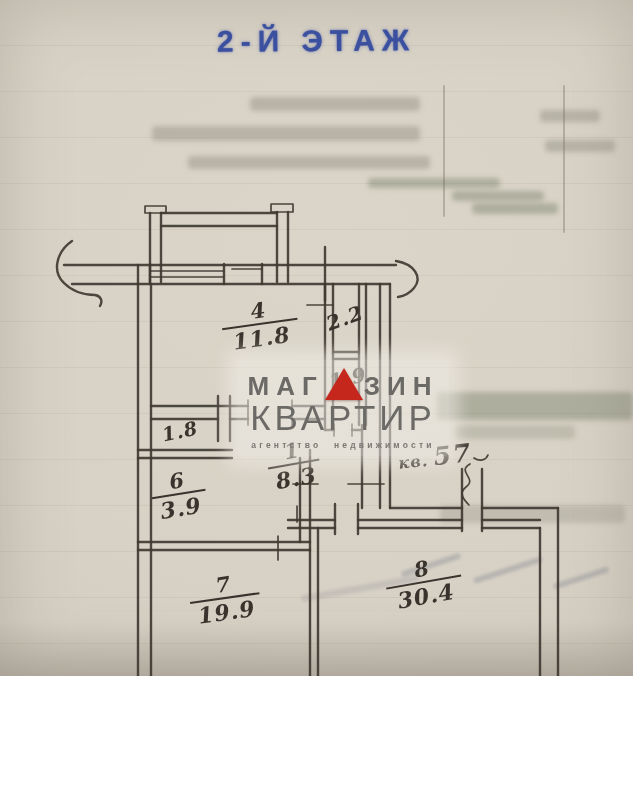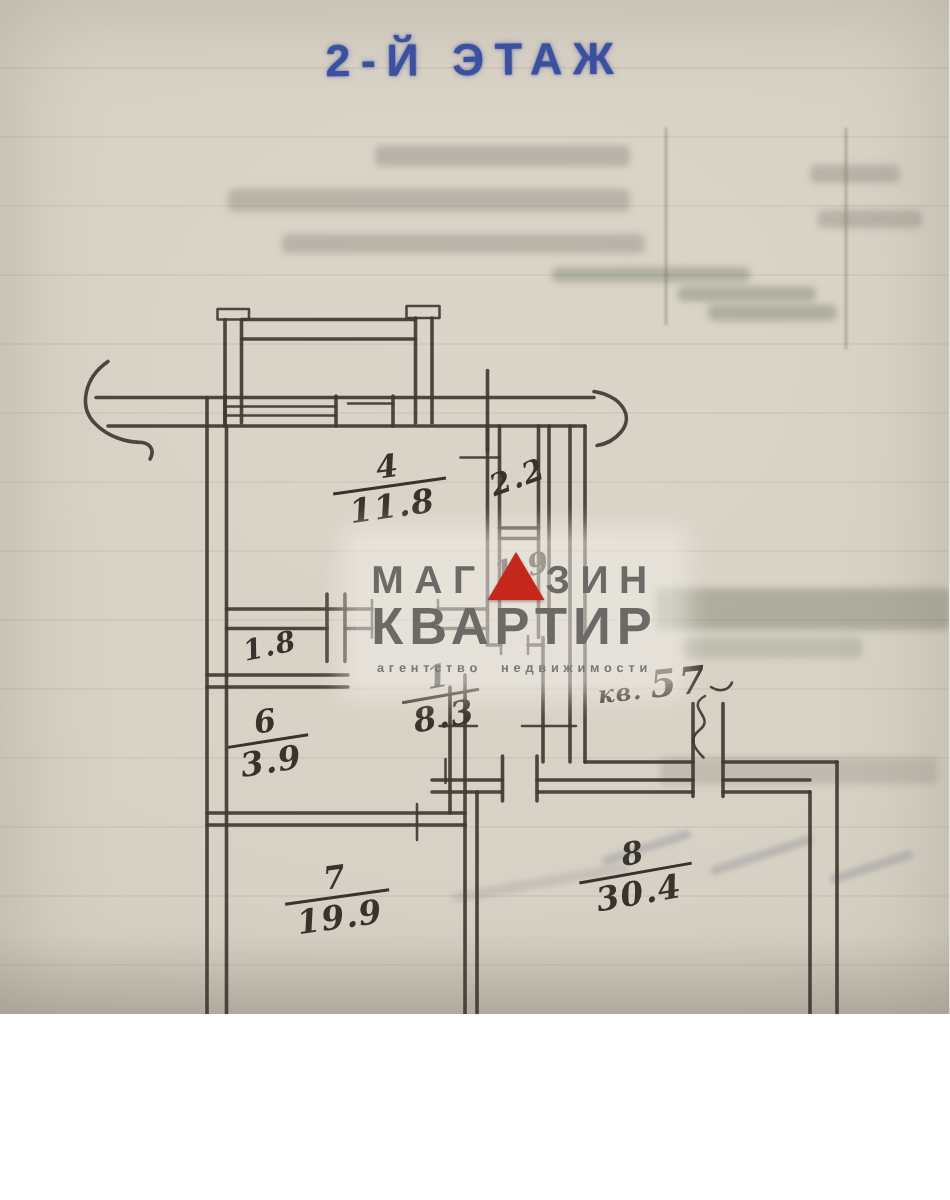--- a/index.html
+++ b/index.html
@@ -39,21 +39,21 @@
   
   .wm{
     position:absolute;left:237px;top:360px;width:200px;padding:8px 6px 6px;text-align:center;
     background:rgba(240,237,229,.55);border-radius:3px;
     box-shadow:0 0 16px 10px rgba(240,237,229,.55);
   }
   .wm-row1{display:flex;justify-content:center;align-items:flex-end;color:#6c6a66;
     font-weight:bold;font-size:26px;letter-spacing:7px;line-height:1;}
   .wm-tri{width:0;height:0;border-left:19px solid transparent;border-right:19px solid transparent;
     border-bottom:32px solid #c5271c;margin:0 1px -1px 1px;filter:drop-shadow(0 1px 1px rgba(80,20,15,.4));}
-  .wm-row2{color:#6c6a66;font-weight:bold;font-size:35px;letter-spacing:4px;line-height:1.05;margin-top:1px;}
+  .wm-row2{color:#6c6a66;font-weight:normal;font-size:35px;letter-spacing:4px;line-height:1.05;margin-top:1px;}
   .wm-row3{color:#7a7872;font-weight:bold;font-size:8.5px;letter-spacing:3.2px;word-spacing:7px;margin-top:3px;}
   
   .ghost{position:absolute;pointer-events:none;border-radius:4px;}
   .g-txt{background:rgba(120,118,105,.35);filter:blur(2.5px);}
   .g-grn{background:rgba(95,105,82,.35);filter:blur(2.5px);}
   .g-blu{background:rgba(90,100,118,.25);filter:blur(1.8px);}
   .g-hnd{background:rgba(112,102,82,.30);filter:blur(3px);}
   .g-line{background:rgba(110,100,85,.35);filter:blur(.6px);}
 </style>
 </head>

